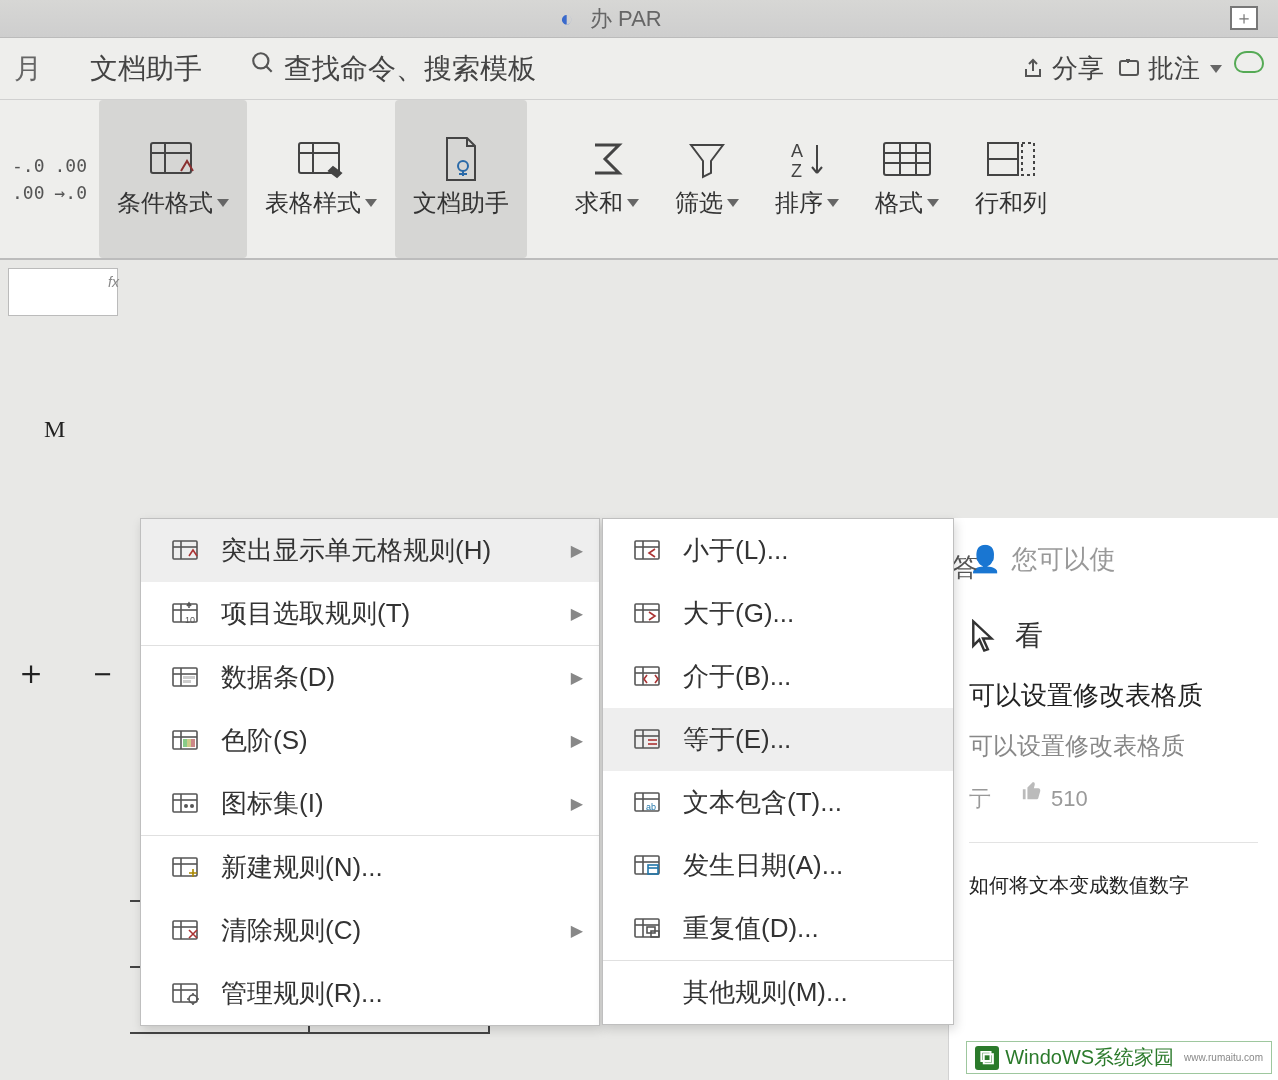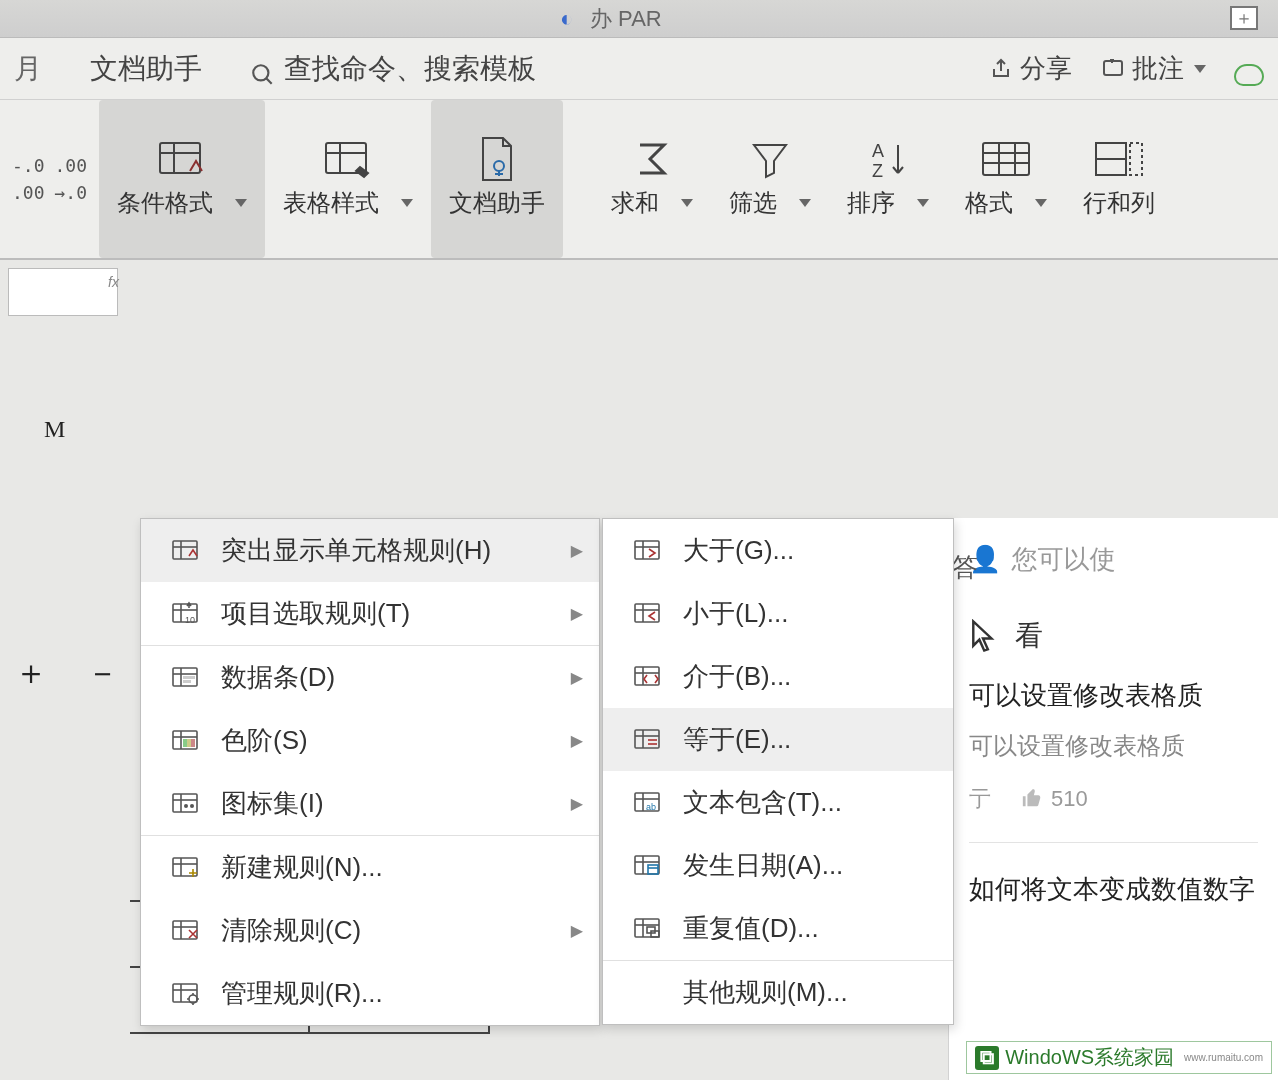--- a/index.html
+++ b/index.html
@@ -1,30 +1,30 @@
 <!DOCTYPE html>
 <html><head>
 <meta charset="utf-8">
 <style>
   html,body{margin:0;padding:0;width:1278px;height:1080px;background:#e8e8e6;font-family:"Microsoft YaHei","PingFang SC",sans-serif;color:#333;overflow:hidden}
   *{box-sizing:border-box}
   .topbar{height:38px;background:linear-gradient(#d7d7d5,#cecece);border-bottom:1px solid #bbb;display:flex;align-items:center;padding:0 20px;gap:20px;font-size:20px;color:#555}
   .addicon{width:28px;height:24px;border:2px solid #777;position:absolute;right:20px;top:6px;display:flex;align-items:center;justify-content:center;font-size:18px;color:#777;background:#fff}
   .menubar{height:62px;display:flex;align-items:center;padding:0 14px;gap:40px;background:#eeeeec;border-bottom:1px solid #d0d0d0;font-size:28px;color:#444}
   .menubar .left{display:flex;gap:48px;align-items:center}
-  .menubar .search{display:flex;align-items:flex-end;gap:8px}
-  .menubar .right{margin-left:auto;display:flex;align-items:flex-end;gap:28px;font-size:26px}
+  .menubar .search{display:flex;align-items:flex-start;gap:8px}
+  .menubar .right{margin-left:auto;display:flex;align-items:flex-start;gap:12px;font-size:26px}
   .menubar .right .grp{display:flex;align-items:center;gap:6px}
   .ribbon{height:160px;background:#eeeeec;border-bottom:2px solid #bcbcbc;display:flex;align-items:stretch;padding:0 0 0 0}
   .rib-dec{display:flex;flex-direction:column;gap:6px;justify-content:center;padding:10px 12px;font-size:18px;color:#555;font-family:monospace}
   .rib-dec .row{display:flex;gap:10px}
   .rib-btn{display:flex;flex-direction:column;align-items:center;justify-content:center;gap:8px;padding:8px 18px;border-radius:4px;cursor:pointer;font-size:24px;color:#333}
   .rib-btn.active{background:#d6d6d4}
   .rib-btn .ico{width:56px;height:40px;display:flex;align-items:center;justify-content:center}
-  .rib-btn .lbl{display:flex;align-items:center;gap:18px}
+  .rib-btn .lbl{display:flex;align-items:center;gap:0}
   .tri{width:0;height:0;border-left:6px solid transparent;border-right:6px solid transparent;border-top:8px solid #666;display:inline-block;margin-left:4px}
   svg{display:block}
   .workspace{position:relative;height:791px}
   .leftcol{position:absolute;left:0;top:0;width:140px;height:100%}
   .namebox{width:110px;height:48px;background:#fff;border:1px solid #bbb;margin:8px 0 0 8px}
   .colhdr{position:absolute;top:156px;left:44px;font-size:24px;font-family:serif;color:#222}
   .plusminus{position:absolute;top:390px;left:14px;font-size:34px;color:#222;letter-spacing:14px;font-weight:300}
   .sheetgrid{position:absolute;left:130px;top:96px;width:360px;height:700px}
   .sheetgrid .row{height:66px;border-bottom:2px solid #444;display:flex}
   .sheetgrid .cell{width:180px;border-right:2px solid #444;height:100%}
@@ -34,21 +34,21 @@
   .menu2{left:602px;top:258px;width:352px}
   .menuitem{display:flex;align-items:center;gap:18px;padding:14px 28px;font-size:26px;color:#333;position:relative;cursor:pointer}
   .menuitem.sep{border-top:1px solid #e0e0e0}
   .menuitem.highlight{background:#eeeeee}
   .menuitem .mico{width:34px;height:28px;flex:0 0 34px;display:flex;align-items:center;justify-content:center}
   .menuitem .arrow{position:absolute;right:16px;color:#888;font-size:16px}
   .rightpanel{position:absolute;right:0;top:258px;width:330px;height:800px;background:#fff;border-left:1px solid #d2d2d2;z-index:30;padding:24px 20px;font-size:24px;color:#666}
   .rightpanel .ask{display:flex;align-items:center;gap:10px;margin-bottom:40px;color:#999;font-size:26px}
   .rightpanel .qa{margin:20px 0;color:#444;font-size:24px;line-height:1.6}
   .rightpanel .meta{display:flex;gap:30px;align-items:center;color:#999;font-size:22px;margin-top:16px}
-  .rightpanel .meta .thumb{display:flex;align-items:center;gap:8px}
+  .rightpanel .meta .thumb{display:flex;gap:8px}
   .rightpanel hr{border:none;border-top:1px solid #e3e3e3;margin:26px 0}
   .fx{position:absolute;left:108px;top:14px;font-size:14px;color:#888;font-style:italic}
   .watermark{position:absolute;right:6px;bottom:6px;display:flex;align-items:center;gap:6px;font-size:20px;color:#2b7a2b;background:#fff;padding:2px 8px;border:1px solid #9ec79e;z-index:200}
   .watermark .logo{width:24px;height:24px;background:#2b7a2b;color:#fff;display:flex;align-items:center;justify-content:center;font-weight:bold;border-radius:3px}
   .watermark small{color:#888;font-size:10px;margin-left:4px}
   .cloud{width:30px;height:22px;border:2px solid #5a5;border-radius:14px 14px 10px 10px;position:relative}
   .answer-tab{position:absolute;right:300px;top:290px;font-size:26px;color:#555;z-index:31}
 </style>
 </head>
 <body>
@@ -344,35 +344,35 @@
       </div>
     </div>
 
   <div class="menu menu2" id="menu2">
       <div class="menuitem">
         <span class="mico">
           <svg width="30" height="26" viewBox="0 0 30 26" fill="none" stroke="#555" stroke-width="1.6">
             <rect x="2" y="3" width="24" height="18" rx="1"></rect>
             <line x1="2" y1="9" x2="26" y2="9"></line>
             <line x1="10" y1="3" x2="10" y2="21"></line>
+            <path d="M22 11l-6 4 6 4" stroke="#a33"></path>
+          </svg>
+        </span>
+        <span>小于(L)...</span>
+      </div>
+      <div class="menuitem">
+        <span class="mico">
+          <svg width="30" height="26" viewBox="0 0 30 26" fill="none" stroke="#555" stroke-width="1.6">
+            <rect x="2" y="3" width="24" height="18" rx="1"></rect>
+            <line x1="2" y1="9" x2="26" y2="9"></line>
+            <line x1="10" y1="3" x2="10" y2="21"></line>
             <path d="M16 11l6 4-6 4" stroke="#a33"></path>
           </svg>
         </span>
         <span>大于(G)...</span>
-      </div>
-      <div class="menuitem">
-        <span class="mico">
-          <svg width="30" height="26" viewBox="0 0 30 26" fill="none" stroke="#555" stroke-width="1.6">
-            <rect x="2" y="3" width="24" height="18" rx="1"></rect>
-            <line x1="2" y1="9" x2="26" y2="9"></line>
-            <line x1="10" y1="3" x2="10" y2="21"></line>
-            <path d="M22 11l-6 4 6 4" stroke="#a33"></path>
-          </svg>
-        </span>
-        <span>小于(L)...</span>
       </div>
       <div class="menuitem">
         <span class="mico">
           <svg width="30" height="26" viewBox="0 0 30 26" fill="none" stroke="#555" stroke-width="1.6">
             <rect x="2" y="3" width="24" height="18" rx="1"></rect>
             <line x1="2" y1="9" x2="26" y2="9"></line>
             <line x1="10" y1="3" x2="10" y2="21"></line>
             <path d="M14 11l-3 4 3 4M22 11l3 4-3 4" stroke="#a33"></path>
           </svg>
         </span>
@@ -450,21 +450,21 @@
         <span class="thumb">
           <svg width="22" height="22" viewBox="0 0 24 24" fill="#bbb">
               <path d="M2 20h3V9H2v11zm19-10c0-1-1-2-2-2h-5l1-4V3c0-.5-.2-1-.6-1.4L13 1 7 7v13h10c.8 0 1.5-.5 1.8-1.2l2-7c.1-.3.2-.5.2-.8z"></path>
             </svg>
           <span>510</span>
         </span>
       </div>
     </div>
     <hr>
     <div class="qa">
-      <div style="color:#222;font-size:26px;">如何将文本变成数值数字</div>
+      <div style="color:#222;font-size:20px;">如何将文本变成数值数字</div>
     </div>
   </div>
 </div>
 
 <div class="watermark">
   <span class="logo">⧉</span>
   <span>WindoWS系统家园</span>
   <small>www.rumaitu.com</small>
 </div>
 

